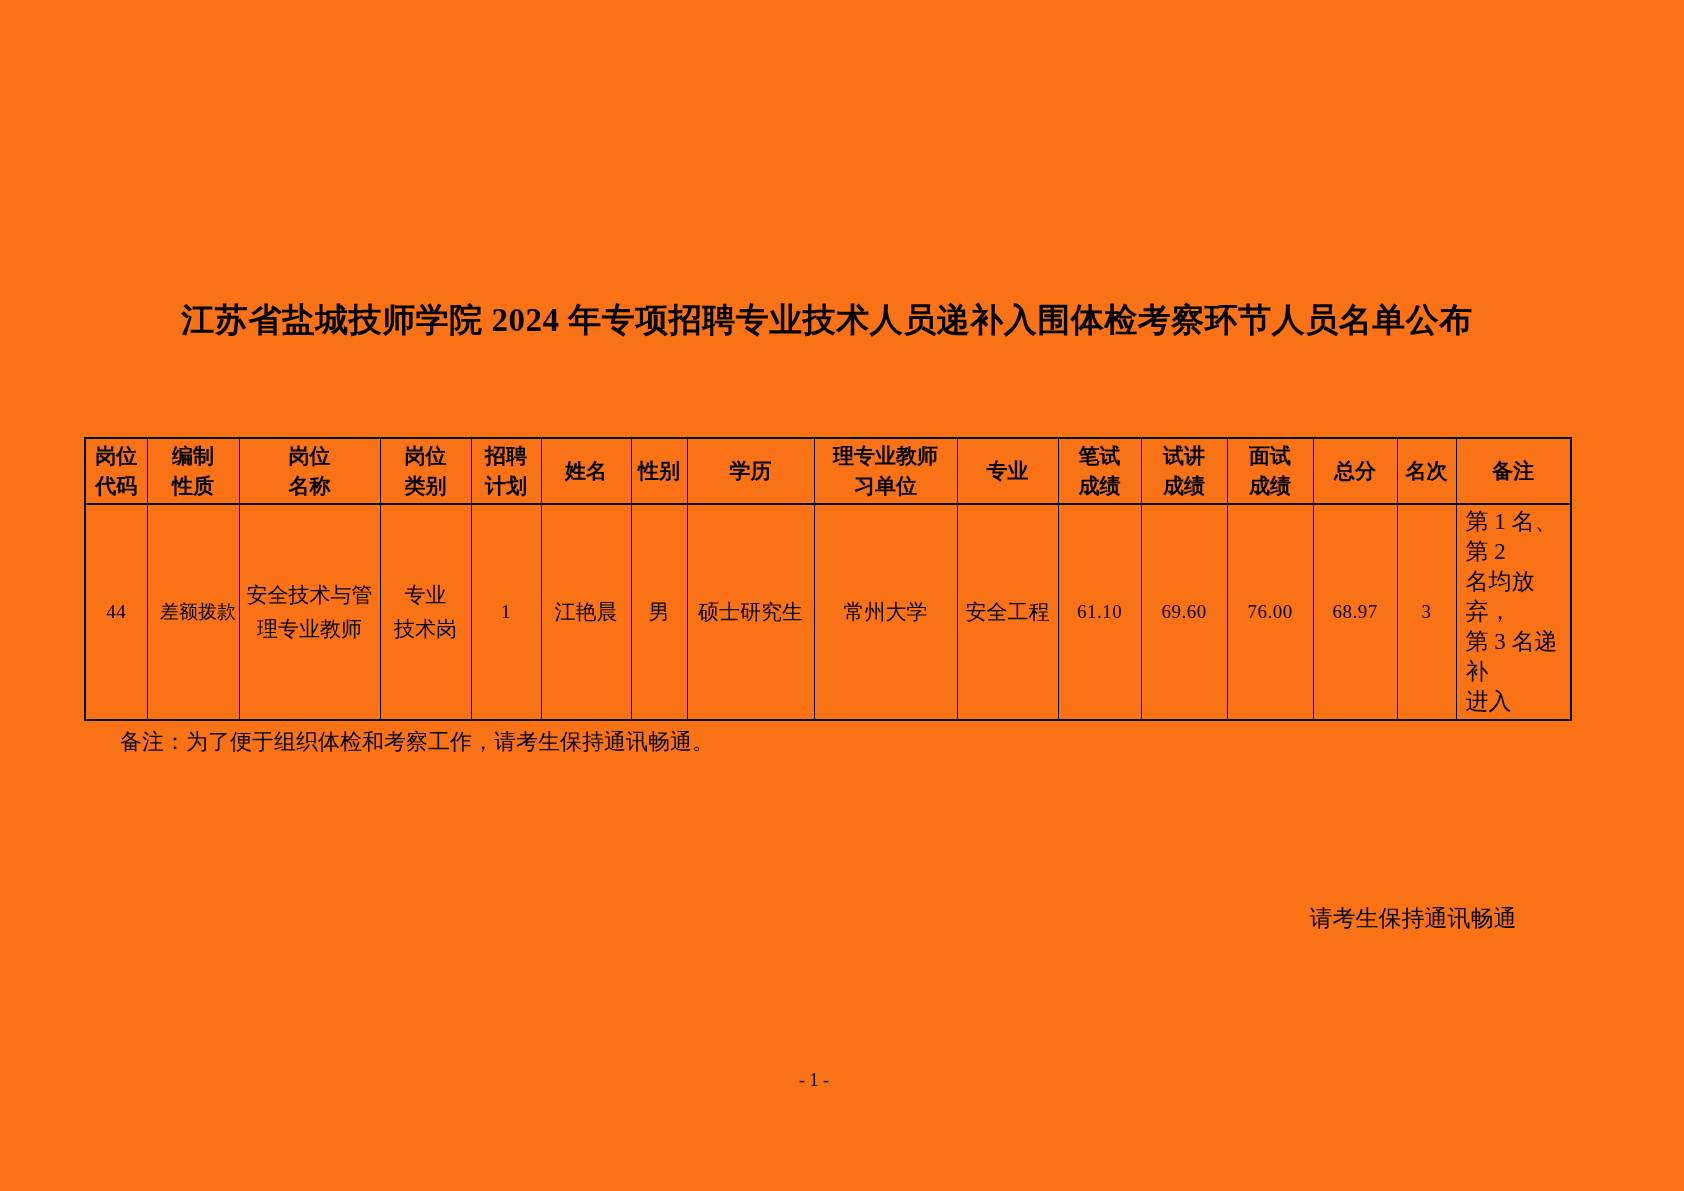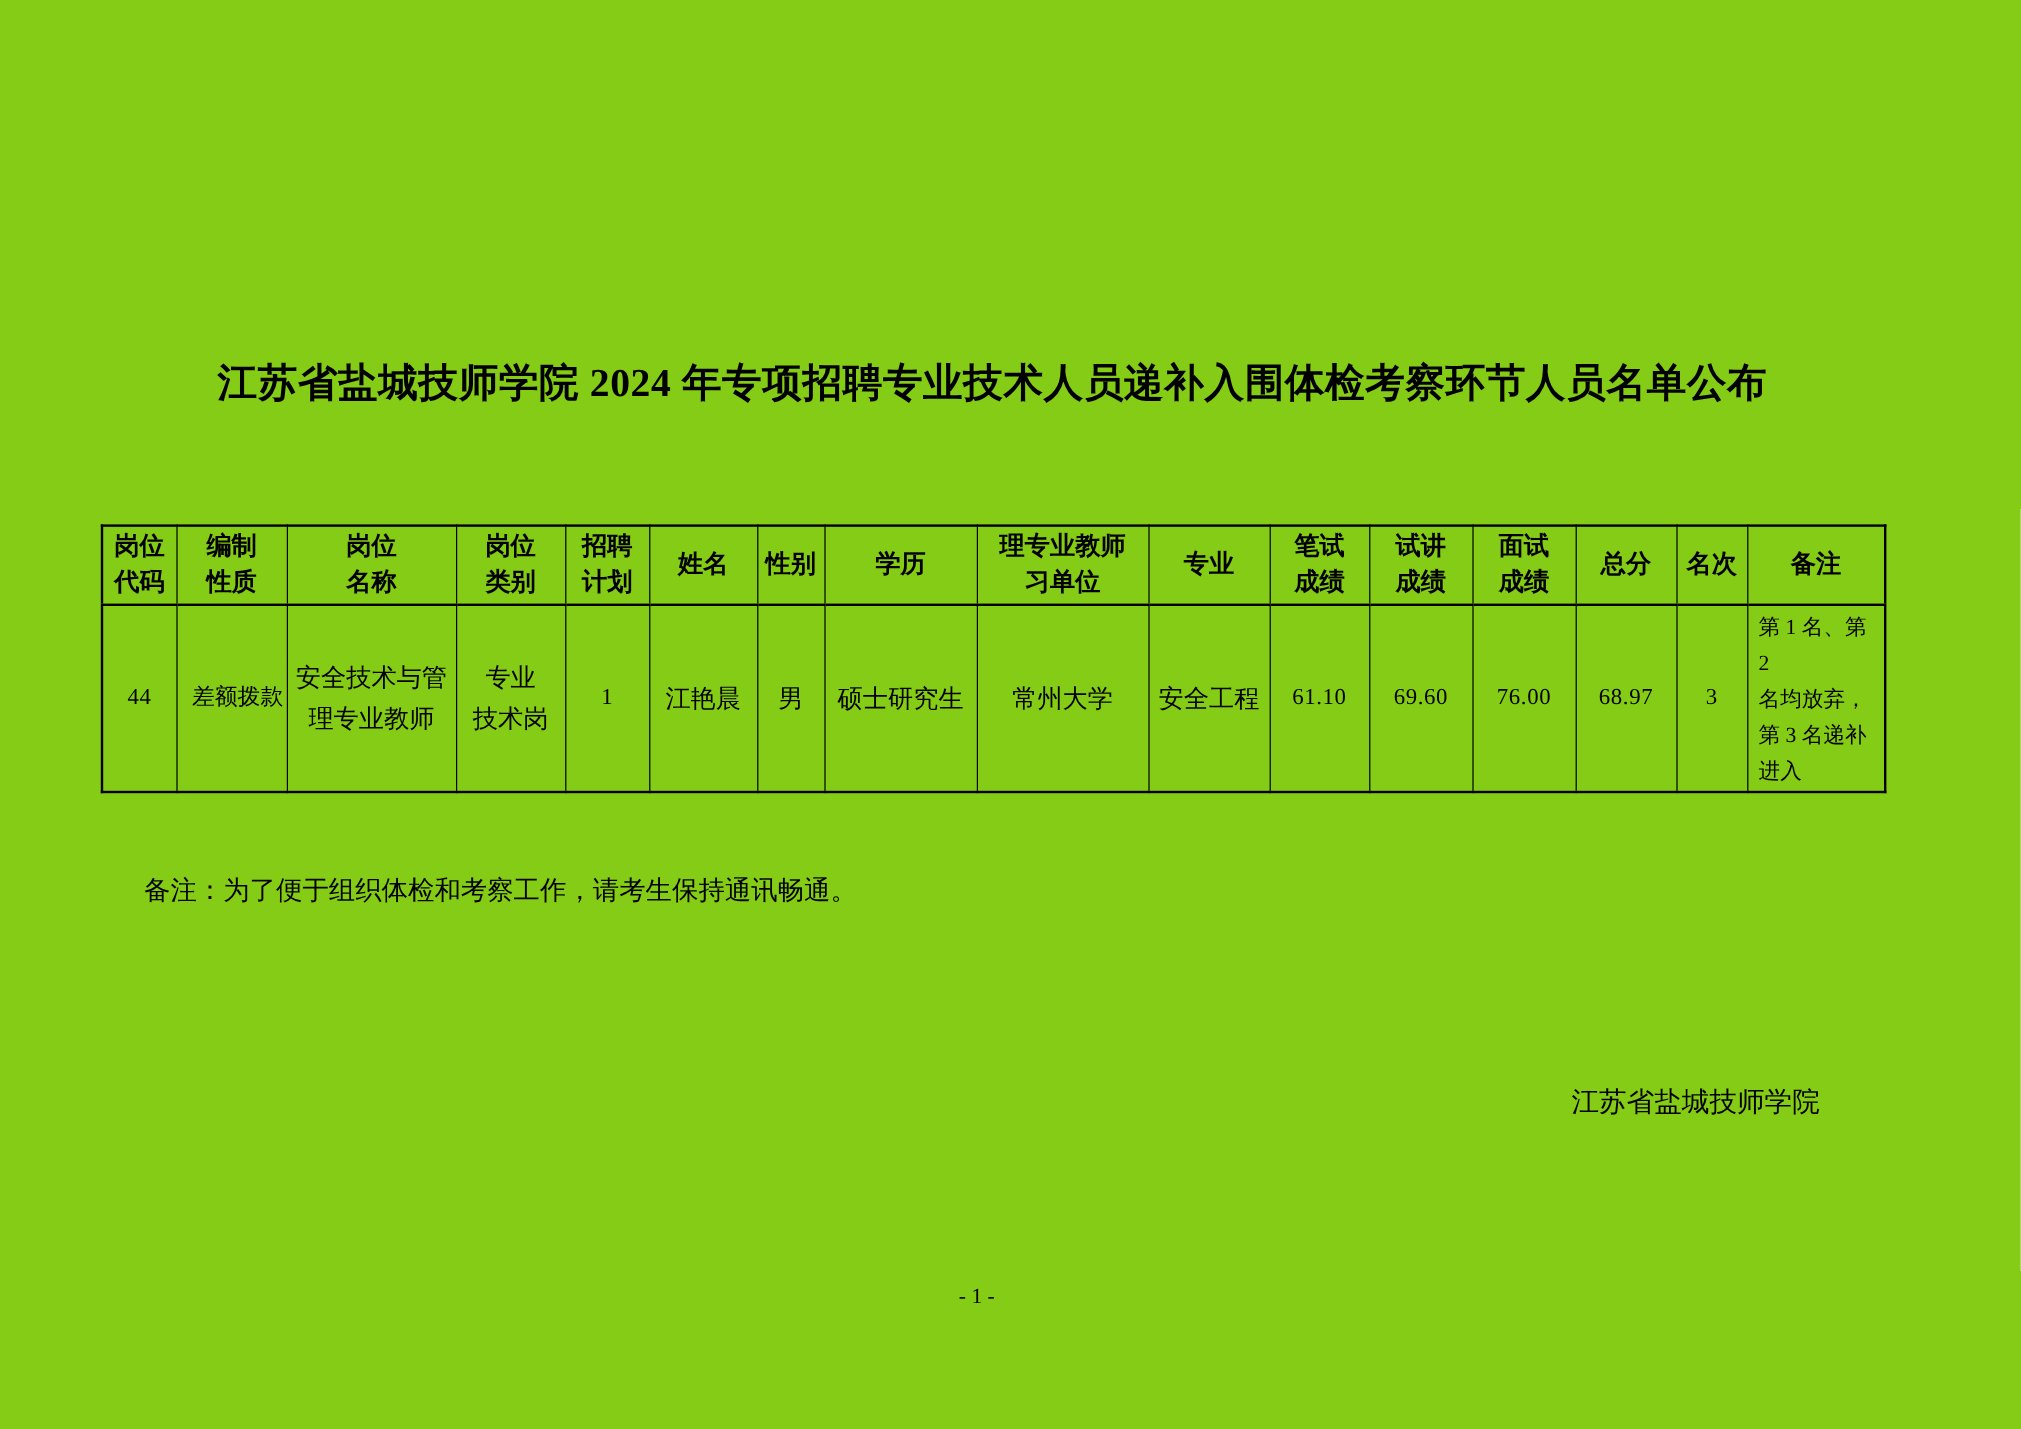--- a/index.html
+++ b/index.html
@@ -1,21 +1,21 @@
 <!DOCTYPE html>
 <html><head>
 <meta charset="utf-8">
 <style>
   * { margin: 0; padding: 0; box-sizing: border-box; }
   html, body { background: #ffffff; }
   .page {
     position: relative;
     width: 1684px;
     height: 1191px;
-    background: #84cc16;
+    background: #f97316;
     color: #000000;
     font-family: "Liberation Serif", serif;
     overflow: hidden;
   }
   .doc-title {
     position: absolute;
     left: 84px;
     top: 300px;
     width: 1486px;
     text-align: center;
@@ -55,21 +55,21 @@
     font-family: "Liberation Serif", serif;
     font-size: 21px;
     line-height: 34px;
   }
   table.results td.num {
     font-size: 19px;
     letter-spacing: 0.5px;
   }
   table.results td.small { font-size: 19px; padding-left: 10px; }
   table.results td.remark {
-    font-size: 18px;
+    font-size: 23px;
     line-height: 30px;
     text-align: left;
     padding: 2px 6px 2px 9px;
     vertical-align: middle;
   }
   .note {
     position: absolute;
     left: 120px;
     top: 726px;
     font-size: 22px;
@@ -178,18 +178,18 @@
 名均放弃，
 第 3 名递补
 进入</td>
       </tr>
     </tbody>
   </table>
 
   <p class="note">备注：为了便于组织体检和考察工作，请考生保持通讯畅通。</p>
 
   <div class="sign-block">
-    <div class="sign-org">江苏省盐城技师学院</div>
+    <div class="sign-org">请考生保持通讯畅通</div>
   </div>
 
   <div class="page-number">- 1 -</div>
 
 </div>
 
 </body></html>

